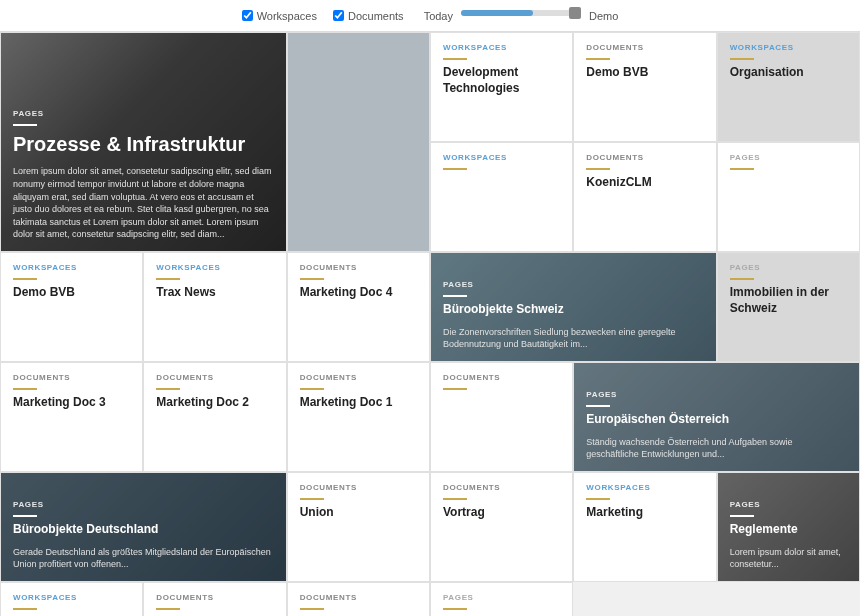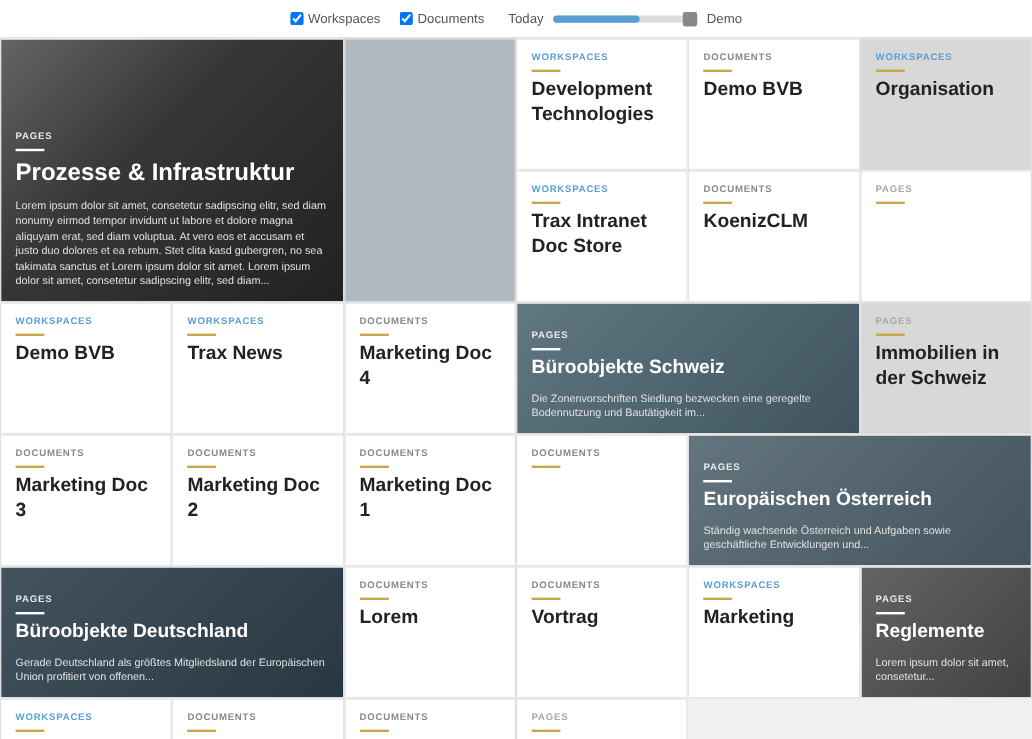--- a/index.html
+++ b/index.html
@@ -33,21 +33,20 @@
       gap: 4px;
       font-size: 11px;
       color: #555;
     }
     .filter-item input[type="checkbox"] {
       width: 11px;
       height: 11px;
     }
     .timeline-section {
       display: flex;
-      align-items: center;
       gap: 8px;
       font-size: 11px;
       color: #555;
     }
     .timeline-label {
       font-size: 11px;
     }
     .timeline-bar-container {
       width: 120px;
       height: 6px;
@@ -129,21 +128,21 @@
     .card-type-line {
       display: block;
       width: 24px;
       height: 2px;
       background: #c8a84b;
       margin-bottom: 5px;
     }
     .card-type-line.white { background: #fff; }
 
     .card-title {
-      font-size: 16px;
+      font-size: 12px;
       font-weight: 700;
       color: #222;
       line-height: 1.3;
       margin-bottom: 4px;
     }
     .card-title.white { color: #fff; }
     .card-title.large-text { font-size: 20px; }
 
     .card-desc {
       font-size: 9px;
@@ -219,21 +218,20 @@
 
   <div class="card small card-light-gray">
     <span class="card-type type-workspaces">WORKSPACES</span>
     <span class="card-type-line"></span>
     <div class="card-title">Organisation</div>
   </div>
 
   <div class="card small">
     <span class="card-type type-workspaces">WORKSPACES</span>
     <span class="card-type-line"></span>
-    <div class="card-title">Trax Intranet Doc Store</div>
   </div>
 
   <div class="card small">
     <span class="card-type type-documents">DOCUMENTS</span>
     <span class="card-type-line"></span>
     <div class="card-title">KoenizCLM</div>
   </div>
 
   <div class="card small">
     <span class="card-type type-pages">PAGES</span>
@@ -316,21 +314,21 @@
       <span class="card-type white">PAGES</span>
       <span class="card-type-line white"></span>
       <div class="card-title white">Büroobjekte Deutschland</div>
       <div class="card-desc white">Gerade Deutschland als größtes Mitgliedsland der Europäischen Union profitiert von offenen...</div>
     </div>
   </div>
 
   <div class="card small">
     <span class="card-type type-documents">DOCUMENTS</span>
     <span class="card-type-line"></span>
-    <div class="card-title">Lorem</div>
+    <div class="card-title">Union</div>
   </div>
 
   <div class="card small">
     <span class="card-type type-documents">DOCUMENTS</span>
     <span class="card-type-line"></span>
     <div class="card-title">Vortrag</div>
   </div>
 
   <div class="card small">
     <span class="card-type type-workspaces">WORKSPACES</span>

